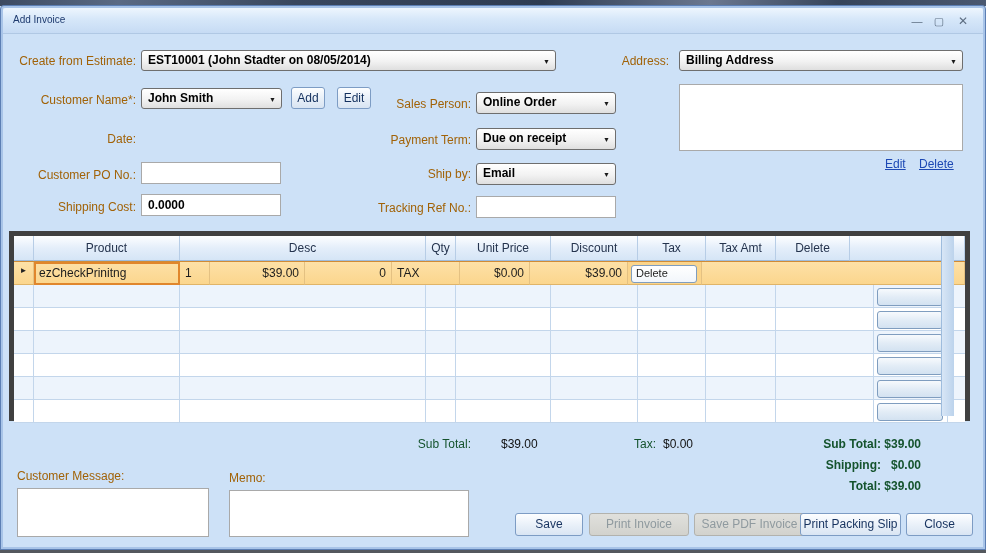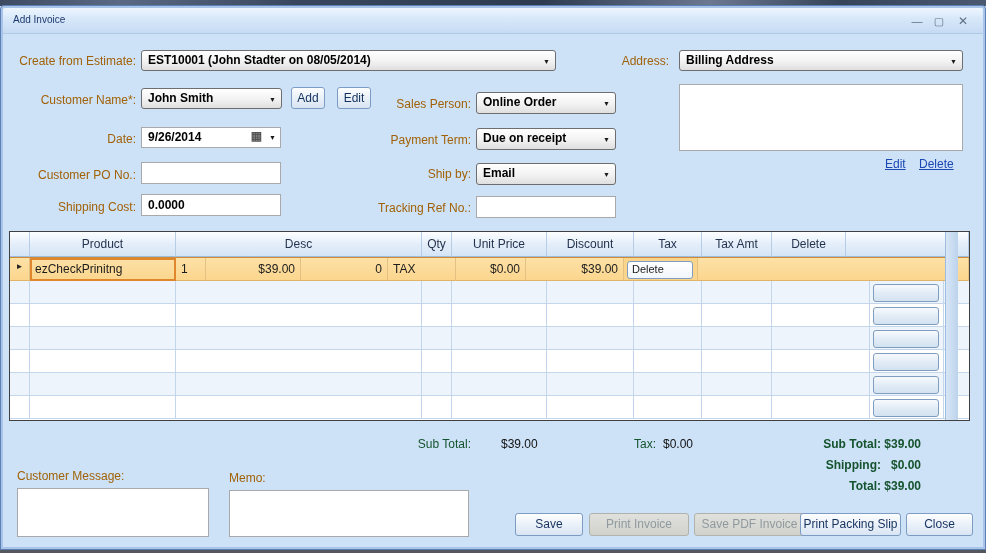--- a/index.html
+++ b/index.html
@@ -37,21 +37,21 @@
 
   .small-btn { position:absolute; height:22px; background:linear-gradient(#fdfeff,#e9f0f8 50%,#d8e4f2);
     border:1px solid #7d9cc4; border-radius:3px; text-align:center; color:#13305e;
     font-size:12px; line-height:20px; cursor:default; }
 
   .addr-box { position:absolute; background:#fff; border:1px solid #a9a9a9; }
   .link { position:absolute; color:#1c48b4; text-decoration:underline; cursor:pointer; font-size:12px; }
 
   
   .grid { position:absolute; left:8px; top:230px; width:961px; height:190px;
-    background:#fff; border:1px solid #404040; }
+    background:#fff; border:5px solid #404040; }
   .grid-row { display:flex; width:100%; }
   .gcell { border-right:1px solid #c3d6eb; border-bottom:1px solid #c3d6eb;
     padding:3px 5px 0 5px; white-space:nowrap; overflow:hidden; height:100%; }
   .ghead { height:25px; }
   .ghead .gcell { background:linear-gradient(#fdfeff,#e4eefa 50%,#d5e5f6);
     border-right:1px solid #b7cde6; border-bottom:1px solid #9ebcdd;
     text-align:center; color:#25344e; padding-top:5px; }
   .gbody-row { height:23px; }
   .row-data { height:24px; background:linear-gradient(#fde1a7,#fbd58c);
     border-top:1px solid #d08b35; }
@@ -124,25 +124,20 @@
     <div class="combo" style="left:475px; top:86px; width:140px; height:22px;">
       <span>Online Order</span>
       <span class="arrow">▼</span>
     </div>
 
     <div class="addr-box" style="left:678px; top:78px; width:284px; height:67px;"></div>
     <span class="link" style="left:884px; top:151px;">Edit</span>
     <span class="link" style="left:918px; top:151px;">Delete</span>
 
     <span class="lbl" style="left:10px; top:126px; width:125px;">Date:</span>
-    <div class="field" style="left:140px; top:121px; width:140px; height:21px;">
-      <span>9/26/2014</span>
-      <span style="position:absolute; right:18px; top:1px; font-size:12px; color:#555;">▦</span>
-      <span style="position:absolute; right:4px; top:6px; font-size:7px; color:#1a1a1a;">▼</span>
-    </div>
 
     <span class="lbl" style="left:360px; top:127px; width:110px;">Payment Term:</span>
     <div class="combo" style="left:475px; top:122px; width:140px; height:22px;">
       <span>Due on receipt</span>
       <span class="arrow">▼</span>
     </div>
 
     <span class="lbl" style="left:10px; top:162px; width:125px;">Customer PO No.:</span>
     <input class="field" style="left: 140px; top: 156px; width: 140px; height: 22px;" value="">
 

